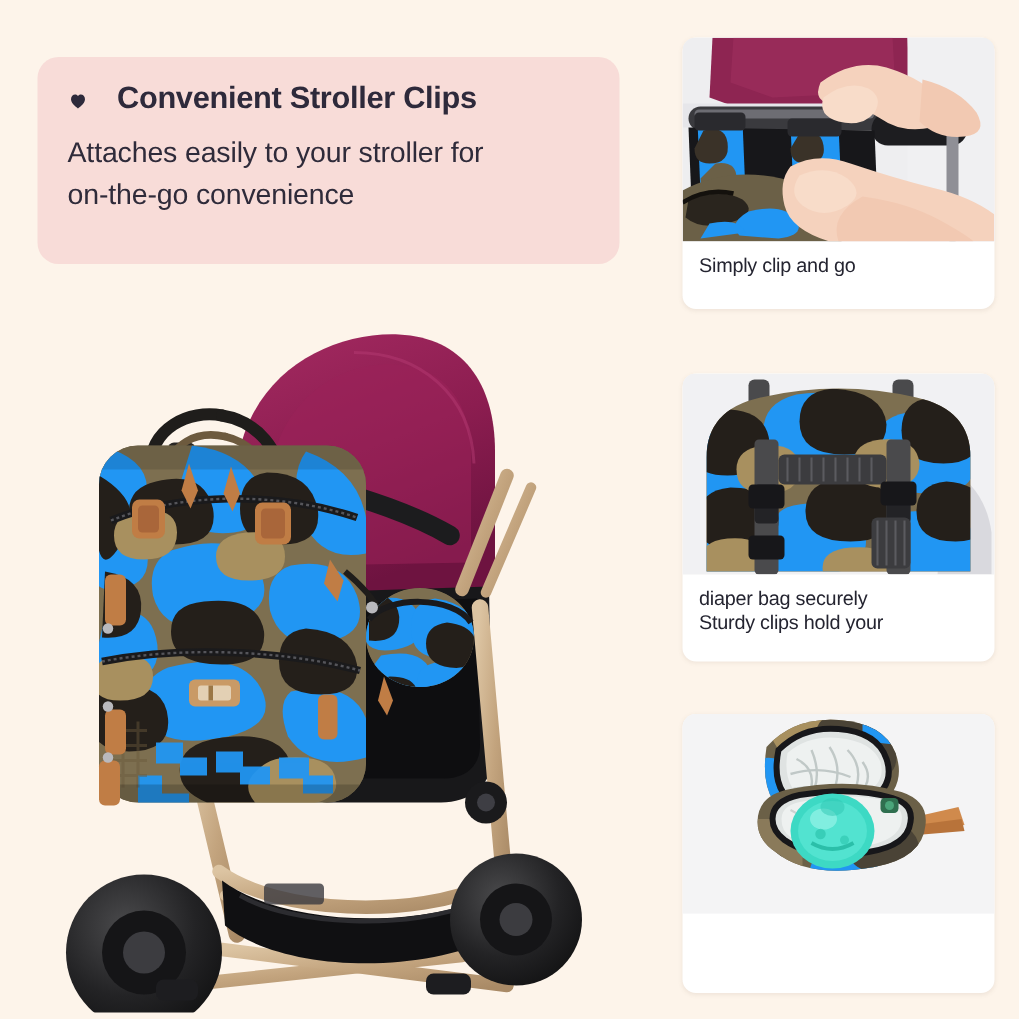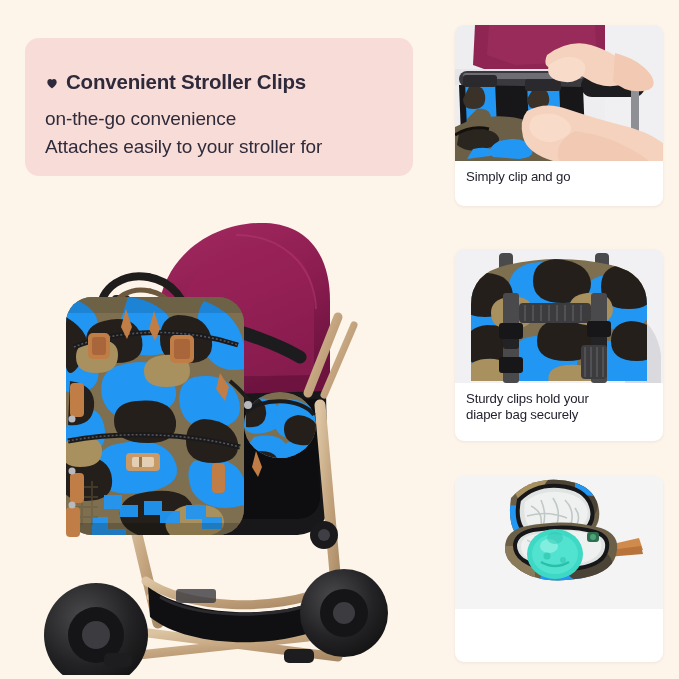--- a/index.html
+++ b/index.html
@@ -18,21 +18,21 @@
 
   
   .callout {
     position: absolute;
     left: 25px; top: 38px;
     width: 388px; height: 138px;
     background: #f8dcd8;
     border-radius: 14px;
     padding: 16px 22px 0 20px;
   }
-  .callout-title-row { display: flex; align-items: center; gap: 7px; margin-top: 16px; }
+  .callout-title-row { display: flex; align-items: center; gap: 19px; }
   .heart-icon { width: 14px; height: 14px; display: block; flex: 0 0 auto; margin-top: 2px; }
   .callout-title {
     font-size: 20.5px; font-weight: bold; color: #2e2a3b;
     letter-spacing: -0.2px; white-space: nowrap;
   }
   .callout-body {
     margin-top: 11px;
     font-size: 19px; line-height: 1.46; color: #2f2b3a;
     letter-spacing: -0.1px;
   }
@@ -79,22 +79,22 @@
   <div class="left-col">
 
     <div class="callout">
       <div class="callout-title-row">
         <svg class="heart-icon" viewBox="0 0 24 24">
           <path d="M12 21s-8-5.1-8-10.4C4 6.9 6.3 5 8.7 5c1.5 0 2.7.7 3.3 1.8C12.6 5.7 13.8 5 15.3 5 17.7 5 20 6.9 20 10.6 20 15.9 12 21 12 21z" fill="#2e2a3b"></path>
         </svg>
         <div class="callout-title">Convenient Stroller Clips</div>
       </div>
       <div class="callout-body">
+        <div>Attaches easily to your stroller for</div>
         <div>on-the-go convenience</div>
-        <div>Attaches easily to your stroller for</div>
       </div>
     </div>
 
     <div class="hero">
       <svg viewBox="0 0 430 470" xmlns="http://www.w3.org/2000/svg" role="img" aria-label="Stroller with diaper bag">
         <defs>
           <clipPath id="bagClip">
             <rect x="58" y="92" width="178" height="238" rx="26"></rect>
           </clipPath>
           <clipPath id="pouchClip">
@@ -379,22 +379,22 @@
           <g stroke="#5b5b60" stroke-width="1.4">
             <path d="M130 98 v30 M136 98 v30 M142 98 v30 M148 98 v30"></path>
           </g>
 
           <rect x="44" y="74" width="24" height="16" rx="3" fill="#17171a"></rect>
           <rect x="132" y="72" width="24" height="16" rx="3" fill="#17171a"></rect>
           <rect x="44" y="108" width="24" height="16" rx="3" fill="#17171a"></rect>
         </svg>
       </div>
       <div class="card-caption">
+        <div>diaper bag securely</div>
         <div>Sturdy clips hold your</div>
-        <div>diaper bag securely</div>
       </div>
     </div>
 
     <div class="card card-3">
       <div class="card-photo">
         <svg viewBox="0 0 208 133" xmlns="http://www.w3.org/2000/svg" role="img" aria-label="Open pacifier case with teal pacifier">
           <defs>
             <clipPath id="lidClip">
                 <path d="M56 22 q18 -20 48 -18 q30 2 38 22 q8 22 -12 36 q-24 16 -52 8 q-28 -8 -22 -48 Z"></path>
               </clipPath>

